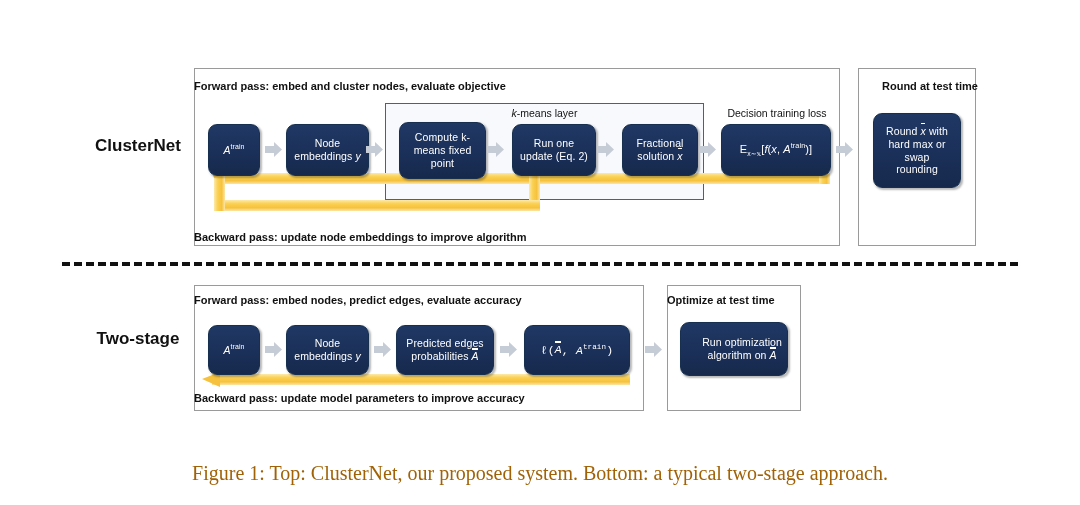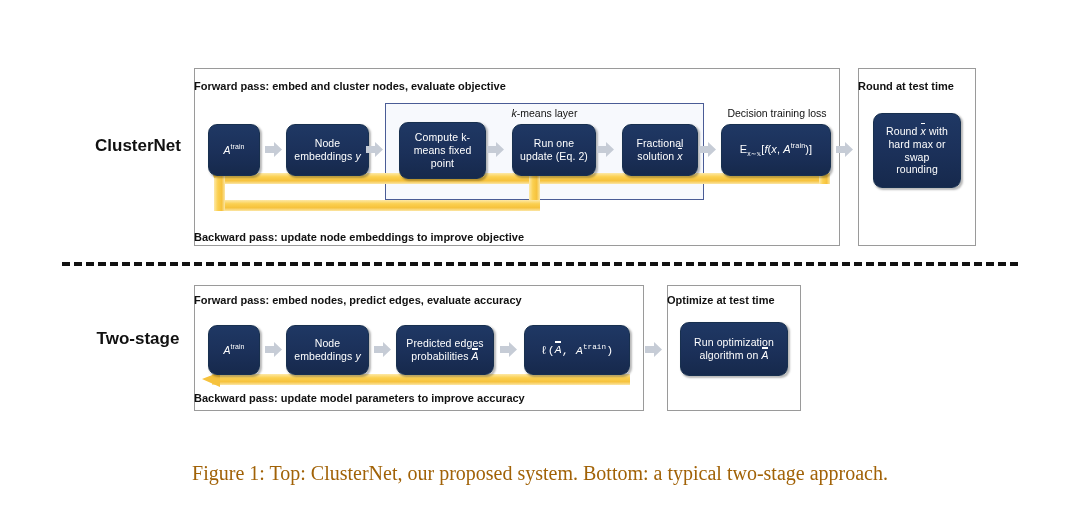--- a/index.html
+++ b/index.html
@@ -158,24 +158,24 @@
     E<sub style="font-size:.62em;">x∼𝕩</sub>[<i>f</i>(<i>x</i>, <i>A</i><sup>train</sup>)]
   </span>
 </div>
 
 <div class="abs" style="left:836px;top:142px;">
   <svg class="arr" width="17" height="15" viewBox="0 0 17 15">
     <polygon points="0,4 9,4 9,0 17,7.5 9,15 9,11 0,11" fill="#c6ccd6"></polygon>
   </svg>
 </div>
 
-<div class="abs cap" style="left:194px;top:231px;width:646px;">Backward pass: update node embeddings to improve objective</div>
+<div class="abs cap" style="left:194px;top:231px;width:646px;">Backward pass: update node embeddings to improve algorithm</div>
 
 <div class="abs panel" style="left:858px;top:68px;width:118px;height:178px;"></div>
-<div class="abs cap" style="left:858px;top:80px;width:118px;">Round at test time</div>
+<div class="abs cap" style="left:858px;top:80px;width:118px;padding-left:24px;">Round at test time</div>
 <div class="abs navy" style="left:873px;top:113px;width:88px;height:75px;">
   <span>Round
     <span class="ovl"><i>x</i><span class="bar"></span></span> with<br>hard max or<br>swap<br>rounding</span>
 </div>
 
 <div class="abs dashline" style="left:62px;top:262px;width:956px;"></div>
 
 <div class="abs side-label" style="left:78px;top:329px;width:120px;">Two-stage</div>
 
 <div class="abs panel" style="left:194px;top:285px;width:450px;height:126px;"></div>
@@ -229,18 +229,18 @@
 <div class="abs" style="left:645px;top:342px;">
   <svg class="arr" width="17" height="15" viewBox="0 0 17 15">
     <polygon points="0,4 9,4 9,0 17,7.5 9,15 9,11 0,11" fill="#c6ccd6"></polygon>
   </svg>
 </div>
 
 <div class="abs cap" style="left:194px;top:392px;width:450px;">Backward pass: update model parameters to improve accuracy</div>
 
 <div class="abs panel" style="left:667px;top:285px;width:134px;height:126px;"></div>
 <div class="abs cap" style="left:667px;top:294px;width:134px;">Optimize at test time</div>
-<div class="abs navy" style="left:680px;top:322px;width:108px;height:54px;">
+<div class="abs navy" style="left:680px;top:322px;width:108px;height:54px;justify-content:flex-end;">
   <span>Run optimization<br>algorithm on
     <span class="ovl"><i>A</i><span class="bar" style="height:2px;"></span></span></span>
 </div>
 
 <div class="abs figcap" style="left:0px;top:462px;width:1080px;">Figure 1: Top: ClusterNet, our proposed system. Bottom: a typical two-stage approach.</div>
 
 </body></html>

